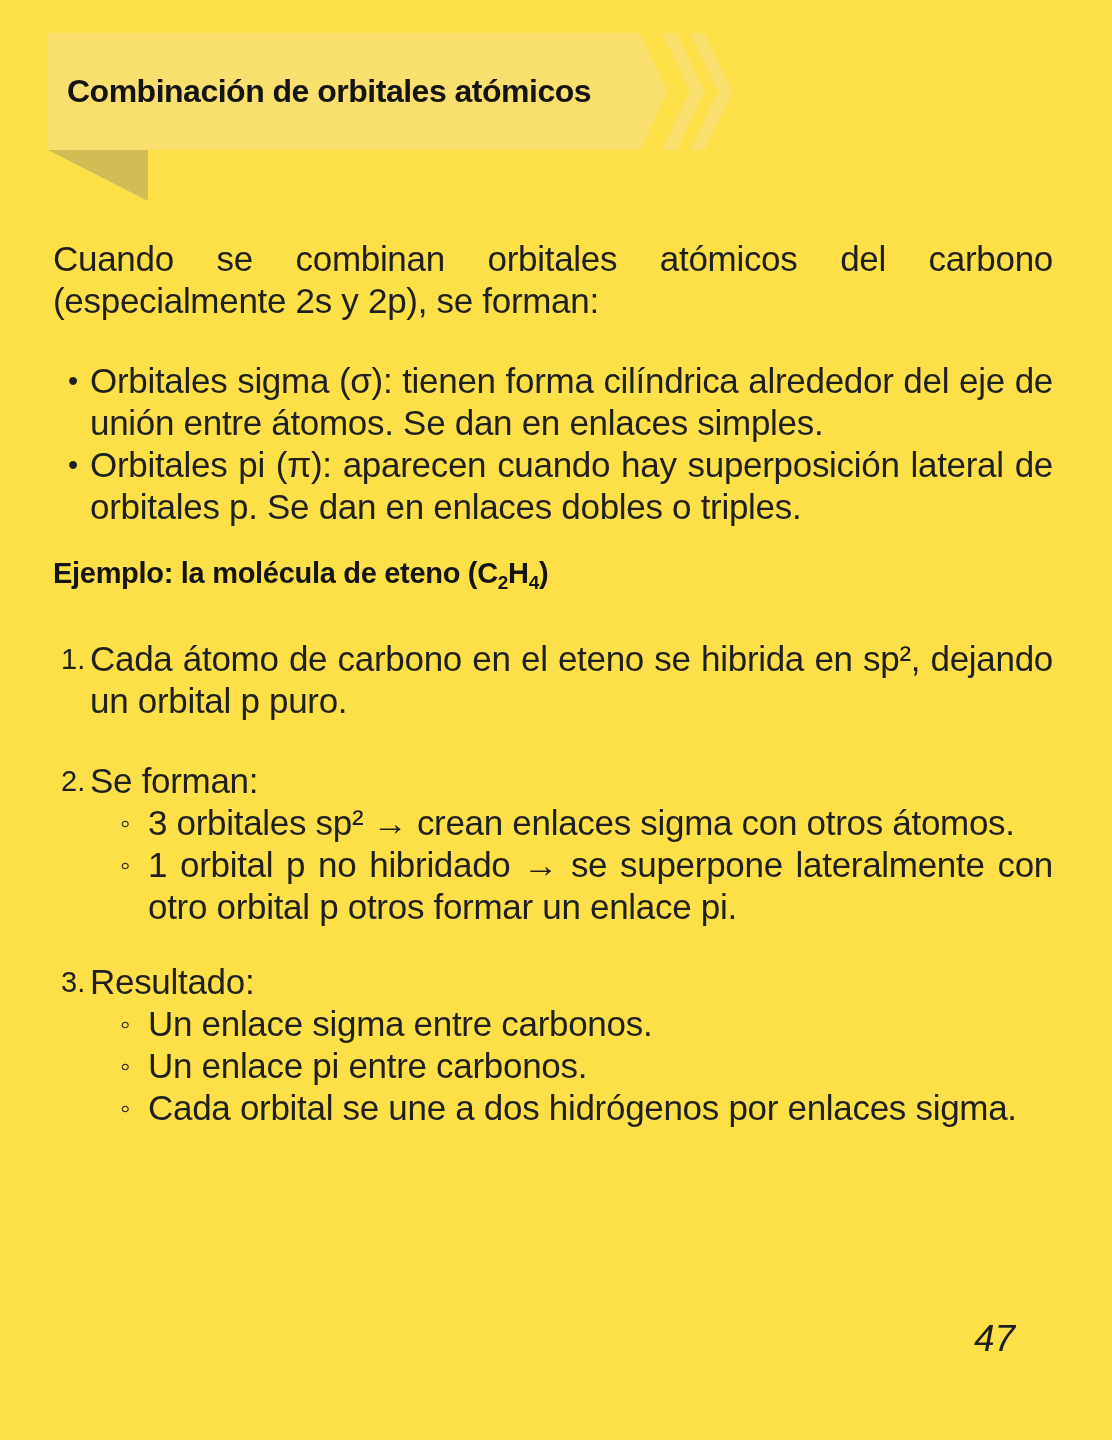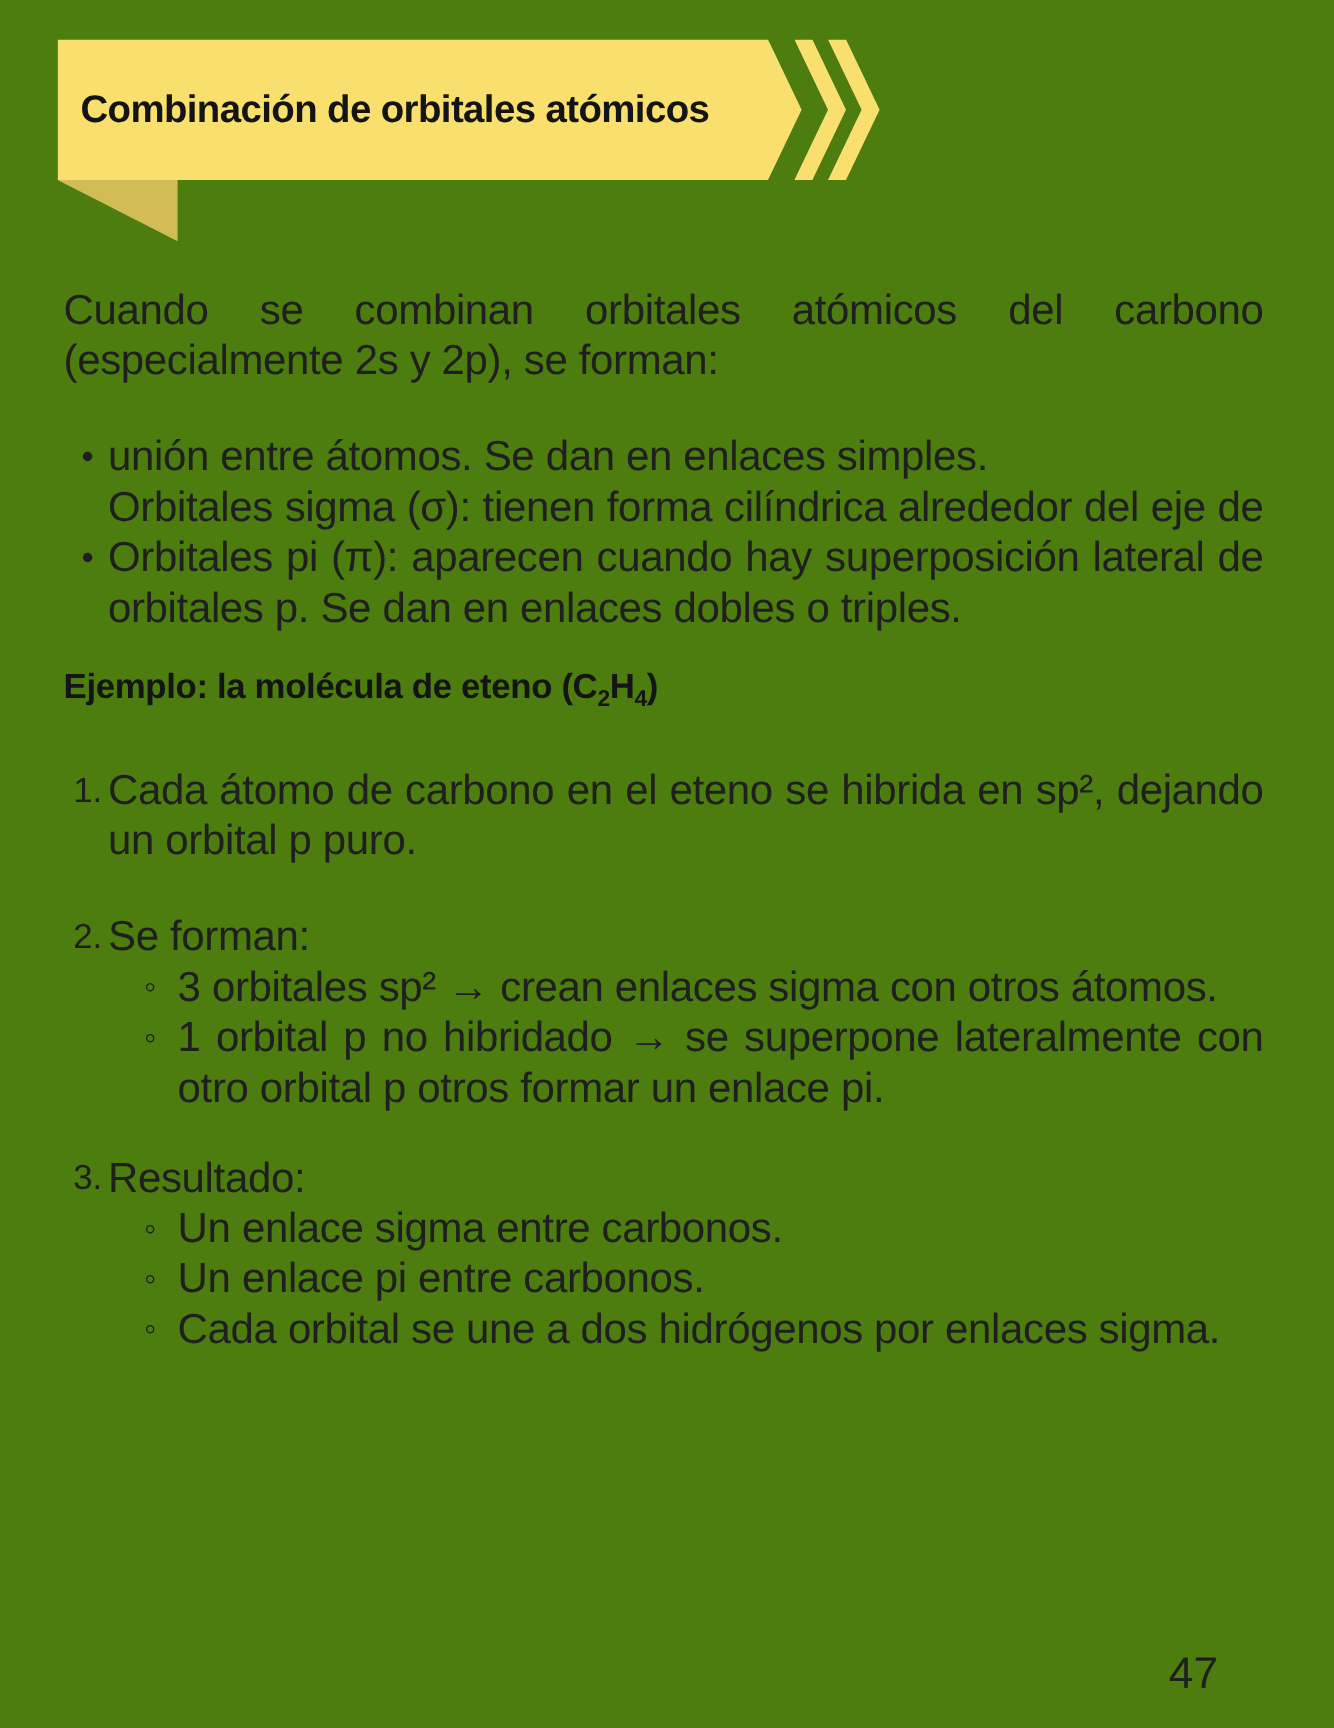--- a/index.html
+++ b/index.html
@@ -1,20 +1,20 @@
 <!DOCTYPE html>
 <html><head>
 <meta charset="utf-8">
 <style>
   html, body { margin: 0; padding: 0; background: #ffffff; }
   .page {
     position: relative;
     width: 1112px;
     height: 1440px;
-    background: #4d7c0f;
+    background: #fde047;
     font-family: "Liberation Sans", "DejaVu Sans", sans-serif;
     color: #1f1f1f;
     overflow: hidden;
   }
   .banner-svg {
     position: absolute;
     left: 48px;
     top: 33px;
     width: 690px;
     height: 170px;
@@ -76,24 +76,25 @@
     font-size: 29px; line-height: 42px;
   }
   .sub-item { position: relative; padding-left: 58px; }
   .s-marker {
     position: absolute; left: 30px; top: 0;
     font-size: 29px; line-height: 42px;
   }
   .page-number {
     position: absolute;
     left: 974px;
-    top: 1374px;
+    top: 1318px;
     font-size: 37px;
     line-height: 42px;
     color: #1f1f1f;
+    font-style: italic;
   }
 </style>
 </head>
 <body>
 
 <div class="page">
 
   <svg class="banner-svg" viewBox="0 0 690 170" xmlns="http://www.w3.org/2000/svg">
     <polygon points="0,0 592,0 620,58.5 592,117 0,117" fill="#F9DF6E"></polygon>
     <polygon points="614,0 629,0 657,58.5 629,117 614,117 642,58.5" fill="#F9DF6E"></polygon>
@@ -106,22 +107,22 @@
   <div class="content">
 
     <div class="para">
       <div class="line jline">Cuando se combinan orbitales atómicos del carbono</div>
       <div class="line">(especialmente 2s y 2p), se forman:</div>
     </div>
 
     <div class="bullet-list">
       <div class="bullet-item">
         <span class="b-marker">•</span>
+        <div class="line jline">Orbitales sigma (σ): tienen forma cilíndrica alrededor del eje de</div>
         <div class="line">unión entre átomos. Se dan en enlaces simples.</div>
-        <div class="line jline">Orbitales sigma (σ): tienen forma cilíndrica alrededor del eje de</div>
       </div>
       <div class="bullet-item">
         <span class="b-marker">•</span>
         <div class="line jline">Orbitales pi (π): aparecen cuando hay superposición lateral de</div>
         <div class="line">orbitales p. Se dan en enlaces dobles o triples.</div>
       </div>
     </div>
 
     <div class="heading">
       <span>Ejemplo: la molécula de eteno (C</span><sub>2</sub><span>H</span><sub>4</sub><span>)</span>

